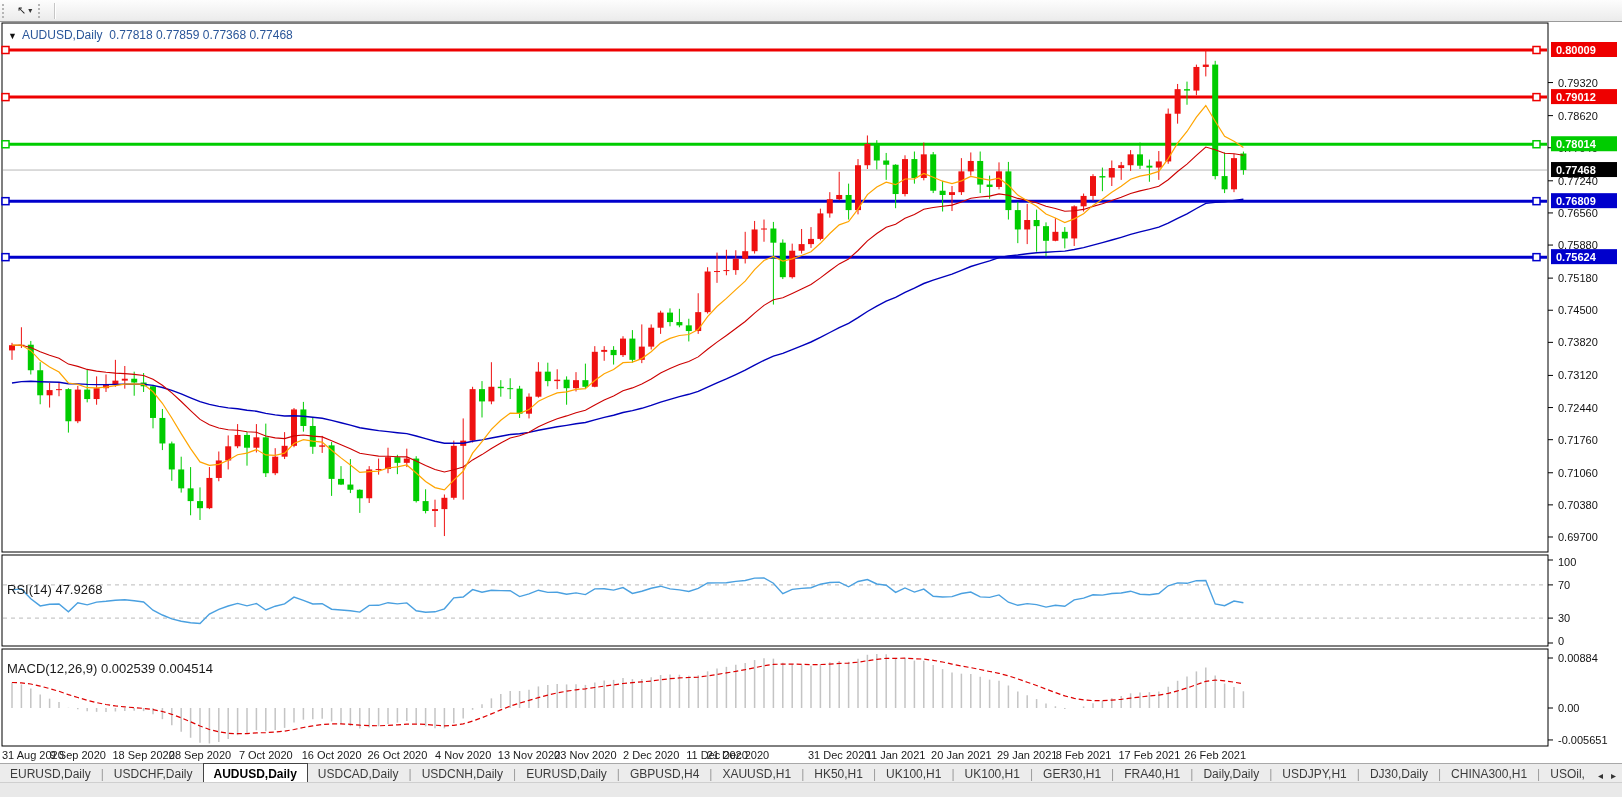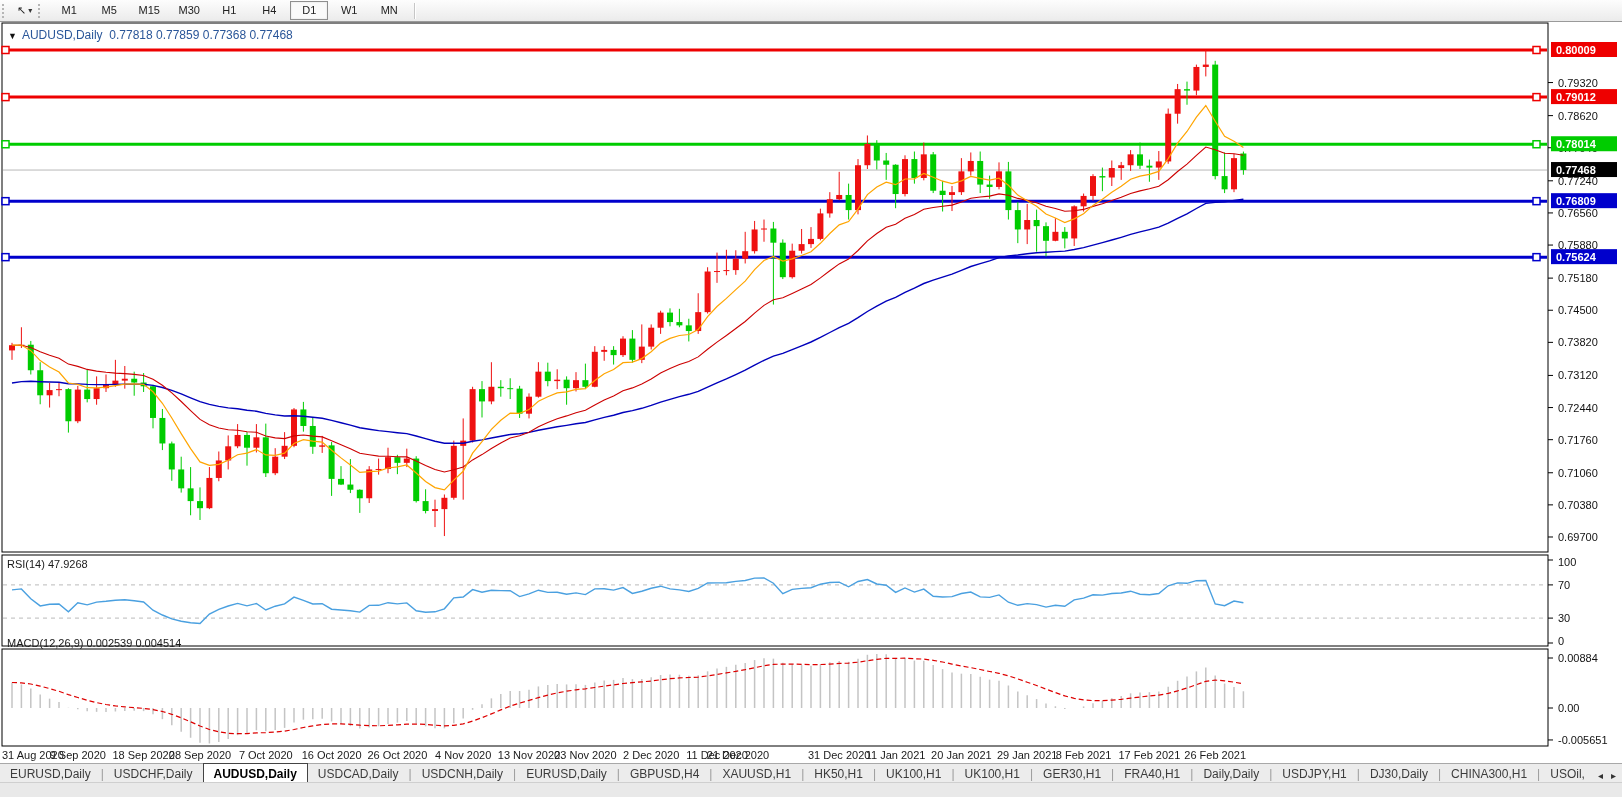--- a/index.html
+++ b/index.html
@@ -13,21 +13,21 @@
   .tool-ico .caret{font-size:8px;margin-left:2px;color:#333;}
   .vsep{width:1px;height:16px;background:#c6c6c6;border-right:1px solid #fff;margin:0 5px;}
   .tf-btn{min-width:28px;height:17px;line-height:17px;text-align:center;padding:0 4px;
     margin:0 1px;border:1px solid transparent;color:#222;cursor:default;}
   .tf-btn.active{background:#fafafa;border:1px solid #8f8f8f;box-shadow:inset 0 0 2px #ddd;}
   
   .chart-area{position:absolute;left:0;top:22px;width:1622px;height:725px;background:#fff;}
   .chart-area svg{position:absolute;left:0;top:0;}
   .chart-title{position:absolute;left:8px;top:6px;font-size:12px;color:#2a5699;z-index:5;}
   .chart-title .marker{color:#111;font-size:9px;margin-right:5px;}
-  .ind-label{position:absolute;font-size:11px;color:#1a1a1a;z-index:5;}
+  .ind-label{position:absolute;font-size:13px;color:#1a1a1a;z-index:5;margin-top:24px;}
   
   .date-axis{position:absolute;left:0;top:747px;width:1622px;height:32px;background:#fff;}
   .date-axis span{position:absolute;top:2px;font-size:11px;color:#1a1a1a;white-space:nowrap;
     transform:translateX(-50%);}
   .date-axis span.first{transform:none;}
   
   .tabbar{position:absolute;left:0;top:763px;width:1622px;height:19px;background:#ececec;
     border-top:1px solid #a8a8a8;display:flex;align-items:flex-end;font-size:12px;color:#3c3c3c;}
   .tab{padding:2px 10px 2px 10px;height:14px;line-height:14px;white-space:nowrap;cursor:default;}
   .tab.active{background:#ffffff;border:1px solid #444;border-bottom:none;font-weight:bold;
@@ -41,31 +41,20 @@
 </head>
 <body>
 
 <div class="toolbar">
   <div class="grip"></div>
   <div class="tool-ico">
     <span>↖</span>
     <span class="caret">▾</span>
   </div>
   <div class="grip"></div>
-  <div id="tf-buttons" style="display:flex;align-items:center;">
-      <div class="tf-btn">M1</div>
-      <div class="tf-btn">M5</div>
-      <div class="tf-btn">M15</div>
-      <div class="tf-btn">M30</div>
-      <div class="tf-btn">H1</div>
-      <div class="tf-btn">H4</div>
-      <div class="tf-btn active">D1</div>
-      <div class="tf-btn">W1</div>
-      <div class="tf-btn">MN</div>
-    </div>
   <div class="vsep"></div>
 </div>
 
 <div class="chart-area">
   <svg id="chart-svg" width="1622" height="725">
       <rect x="2" y="1" width="1546" height="529" fill="#fff" stroke="#000" stroke-width="1"></rect>
       <rect x="2" y="533" width="1546" height="91" fill="#fff" stroke="#000" stroke-width="1"></rect>
       <rect x="2" y="627" width="1546" height="97" fill="#fff" stroke="#000" stroke-width="1"></rect>
       <line x1="1548" y1="60.548359999999775" x2="1553" y2="60.548359999999775" stroke="#000" stroke-width="1"></line>
       <text x="1558" y="64.54835999999978" fill="#111" font-size="11" text-anchor="start" font-family="Liberation Sans, sans-serif">0.79320</text>

